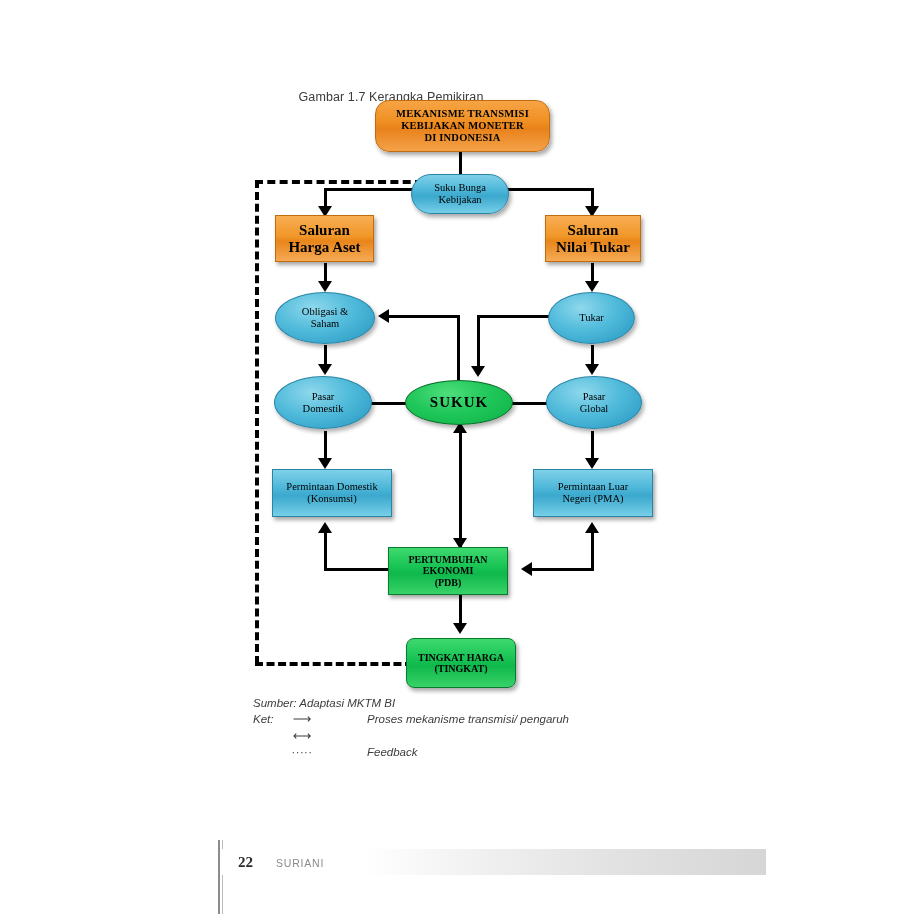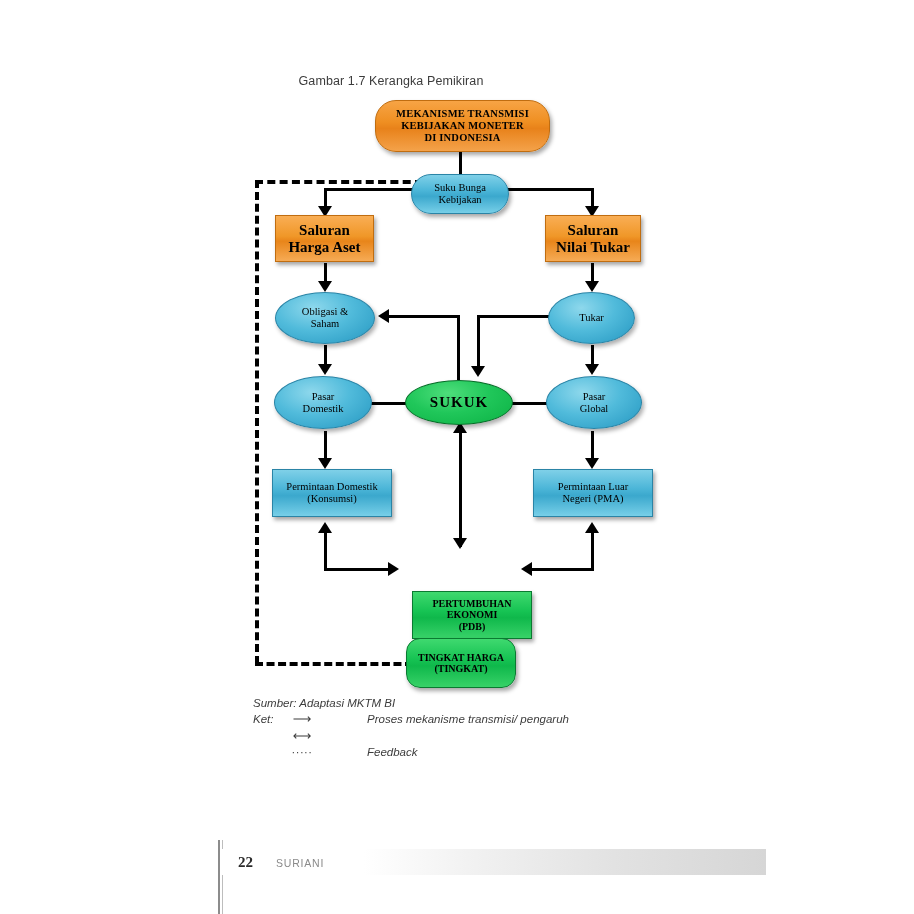--- a/index.html
+++ b/index.html
@@ -7,21 +7,21 @@
     width:914px;height:914px;
     background:#ffffff;
     font-family:"Liberation Sans", sans-serif;
     position:relative;
     overflow:hidden;
   }
   #page{position:absolute;left:0;top:0;width:914px;height:914px;}
 
   .fig-caption{
     position:absolute;
-    left:0;top:74px;width:782px;
+    left:0;top:90px;width:782px;
     text-align:center;
     font-family:"Liberation Sans", sans-serif;
     font-size:12.5px;
     color:#3c3c3c;
     letter-spacing:0.1px;
   }
 
   #diagram{position:absolute;left:0;top:0;width:914px;height:760px;}
 
   
@@ -37,21 +37,21 @@
     line-height:1.12;
     box-sizing:border-box;
     z-index:5;
   }
   .node span{display:block;}
 
   
   .orange-round{
     background:linear-gradient(to bottom,#f7a445 0%,#ef8f22 42%,#e8821a 55%,#f4a24a 100%);
     border:1px solid #c06d10;
-    border-radius:21px;
+    border-radius:14px;
     box-shadow:2px 3px 4px rgba(0,0,0,0.35);
     font-size:10.5px;
     letter-spacing:0.2px;
   }
   
   .orange-rect{
     background:linear-gradient(to bottom,#f9ae55 0%,#f09728 45%,#e8851a 56%,#f6ab55 100%);
     border:1px solid #c06d10;
     box-shadow:2px 3px 4px rgba(0,0,0,0.35);
     font-size:15px;
@@ -86,21 +86,21 @@
   .green-rect{
     background:linear-gradient(to bottom,#3fd96f 0%,#16c353 42%,#0fb84b 56%,#38d268 100%);
     border:1px solid #0a7a31;
     box-shadow:2px 3px 4px rgba(0,0,0,0.35);
     font-size:10px;
   }
   
   .green-round{
     background:linear-gradient(to bottom,#3fd96f 0%,#16c353 42%,#0fb84b 56%,#38d268 100%);
     border:1px solid #0a7a31;
-    border-radius:14px;
+    border-radius:8px;
     box-shadow:2px 3px 4px rgba(0,0,0,0.35);
     font-size:10px;
   }
 
   
   .conn{position:absolute;background:#000;z-index:2;}
   .vl{width:3px;}
   .hl{height:3px;}
 
   .arrow{position:absolute;width:0;height:0;z-index:3;}
@@ -264,21 +264,21 @@
     <div class="node blue-rect" style="left:272px;top:469px;width:120px;height:48px;flex-direction:column;">
       <span>Permintaan Domestik</span>
       <span>(Konsumsi)</span>
     </div>
 
     <div class="node blue-rect" style="left:533px;top:469px;width:120px;height:48px;flex-direction:column;">
       <span>Permintaan Luar</span>
       <span>Negeri (PMA)</span>
     </div>
 
-    <div class="node green-rect" style="left:412px;top:547px;width:120px;height:48px;flex-direction:column;margin-top:44px;">
+    <div class="node green-rect" style="left:388px;top:547px;width:120px;height:48px;flex-direction:column;">
       <span>PERTUMBUHAN</span>
       <span>EKONOMI</span>
       <span>(PDB)</span>
     </div>
 
     <div class="node green-round" style="left:406px;top:638px;width:110px;height:50px;flex-direction:column;">
       <span>TINGKAT HARGA</span>
       <span>(TINGKAT)</span>
     </div>
 

